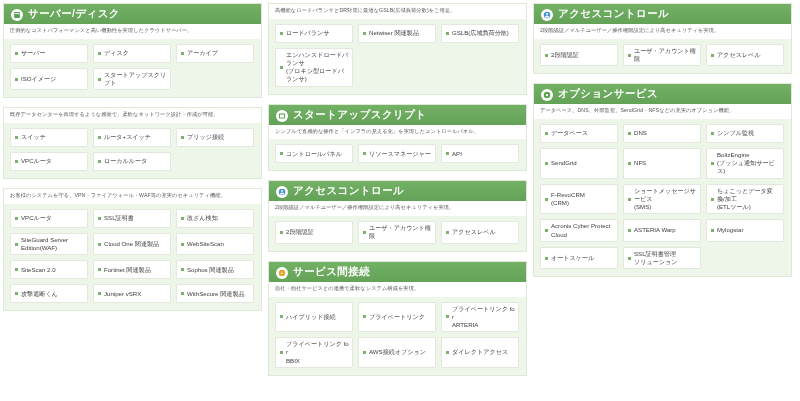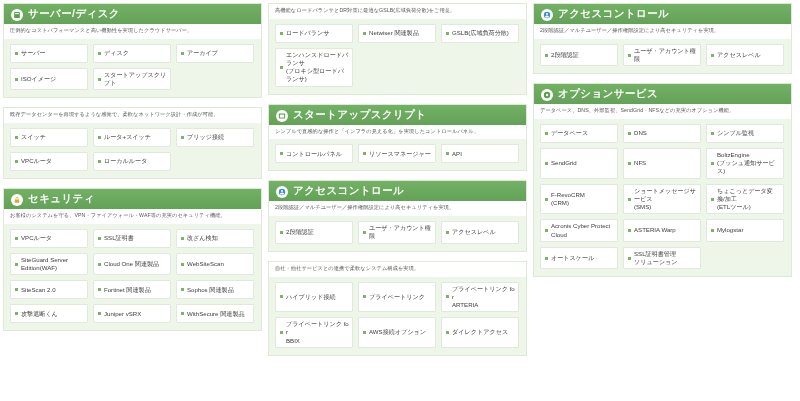--- a/index.html
+++ b/index.html
@@ -155,29 +155,20 @@
             <span class="bullet"></span>
             <span class="lbl"><span>VPCルータ</span></span>
           </a>
           <a class="card" href="#" style="text-decoration: none; color: rgb(61, 61, 61);">
             <span class="bullet"></span>
             <span class="lbl"><span>ローカルルータ</span></span>
           </a>
         </div>
       </div>
       <div class="panel">
-        <div class="panel-head">
-          <span class="ic">
-            <svg width="8" height="8" viewBox="0 0 8 8">
-              <rect x="1.8" y="3.4" width="4.4" height="3.4" rx="0.6" fill="#e3a62b"></rect>
-              <path d="M2.8 3.4V2.6a1.2 1.2 0 0 1 2.4 0v0.8" stroke="#e3a62b" stroke-width="0.8" fill="none"></path>
-            </svg>
-          </span>
-          <span class="ttl">セキュリティ</span>
-        </div>
         <div class="panel-desc">お客様のシステムを守る、VPN・ファイアウォール・WAF等の充実のセキュリティ機能。</div>
         <div class="cards">
           <a class="card" href="#" style="text-decoration: none; color: rgb(61, 61, 61);">
             <span class="bullet"></span>
             <span class="lbl"><span>VPCルータ</span></span>
           </a>
           <a class="card" href="#" style="text-decoration: none; color: rgb(61, 61, 61);">
             <span class="bullet"></span>
             <span class="lbl"><span>SSL証明書</span></span>
           </a>
@@ -293,20 +284,29 @@
             <span class="bullet"></span>
             <span class="lbl"><span>ユーザ・アカウント権限</span></span>
           </a>
           <a class="card" href="#" style="text-decoration: none; color: rgb(61, 61, 61);">
             <span class="bullet"></span>
             <span class="lbl"><span>アクセスレベル</span></span>
           </a>
         </div>
       </div>
       <div class="panel">
+        <div class="panel-head">
+          <span class="ic">
+            <svg width="8" height="8" viewBox="0 0 8 8">
+              <circle cx="4" cy="4" r="3.2" fill="#e3a62b"></circle>
+              <path d="M2.6 4.8l1.2-1.6 1.2 1.6z" fill="#fff"></path>
+            </svg>
+          </span>
+          <span class="ttl">サービス間接続</span>
+        </div>
         <div class="panel-desc">自社・他社サービスとの連携で柔軟なシステム構成を実現。</div>
         <div class="cards">
           <a class="card" href="#" style="text-decoration: none; color: rgb(61, 61, 61);">
             <span class="bullet"></span>
             <span class="lbl"><span>ハイブリッド接続</span></span>
           </a>
           <a class="card" href="#" style="text-decoration: none; color: rgb(61, 61, 61);">
             <span class="bullet"></span>
             <span class="lbl"><span>プライベートリンク</span></span>
           </a>

